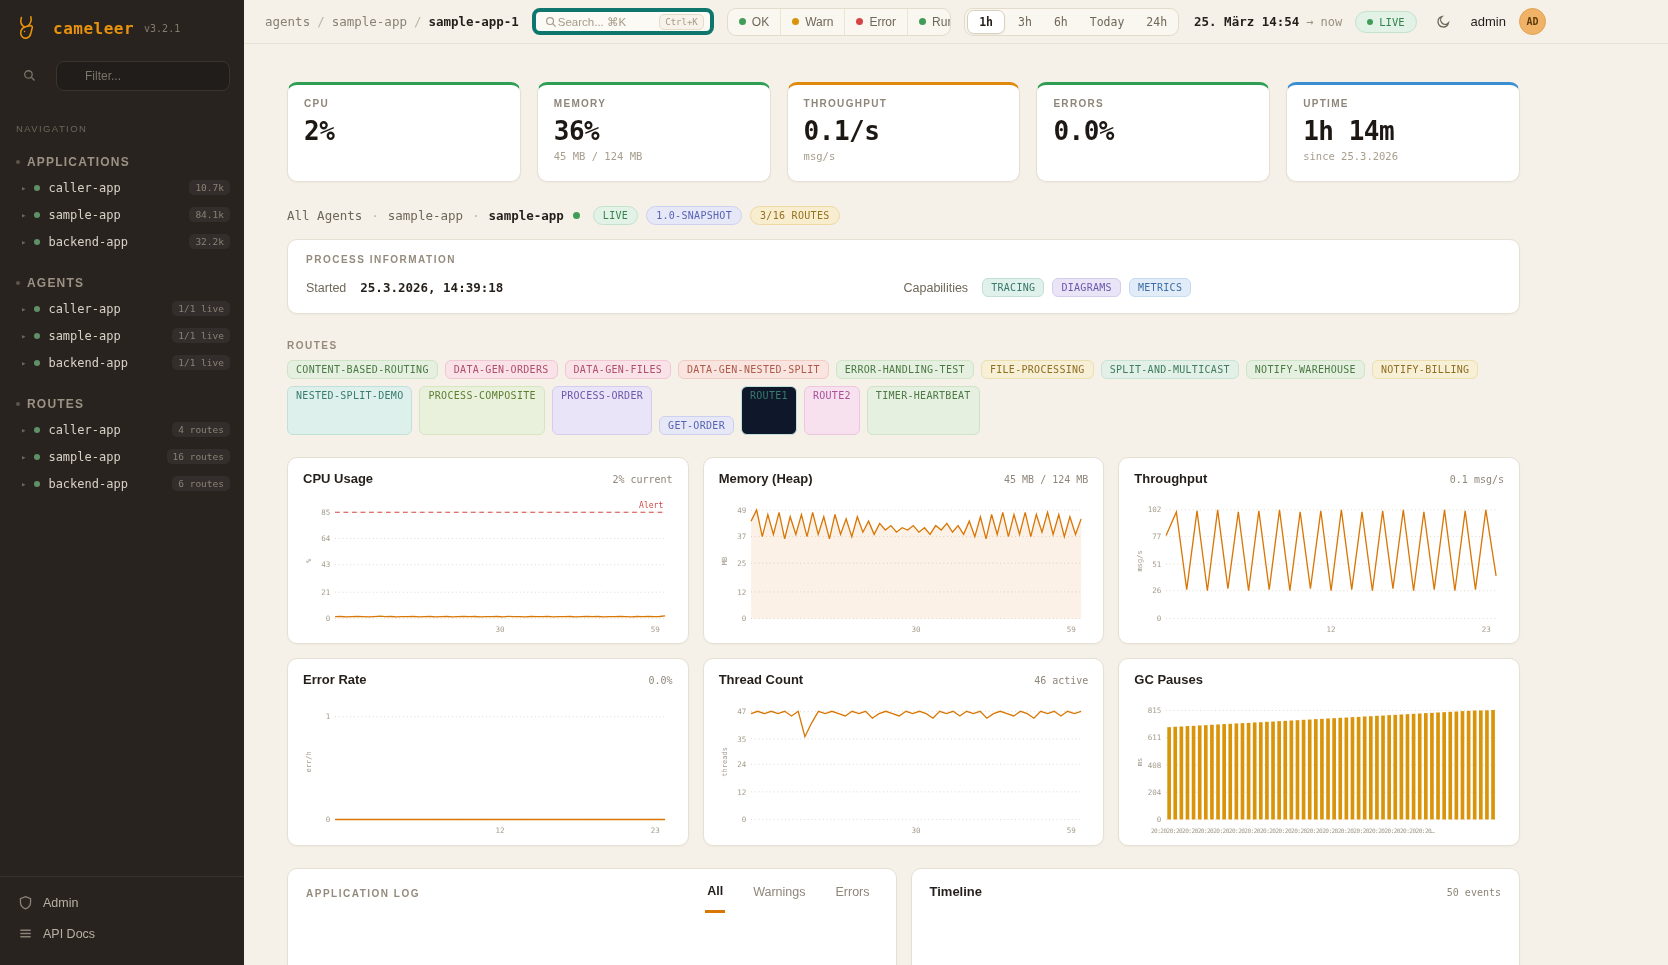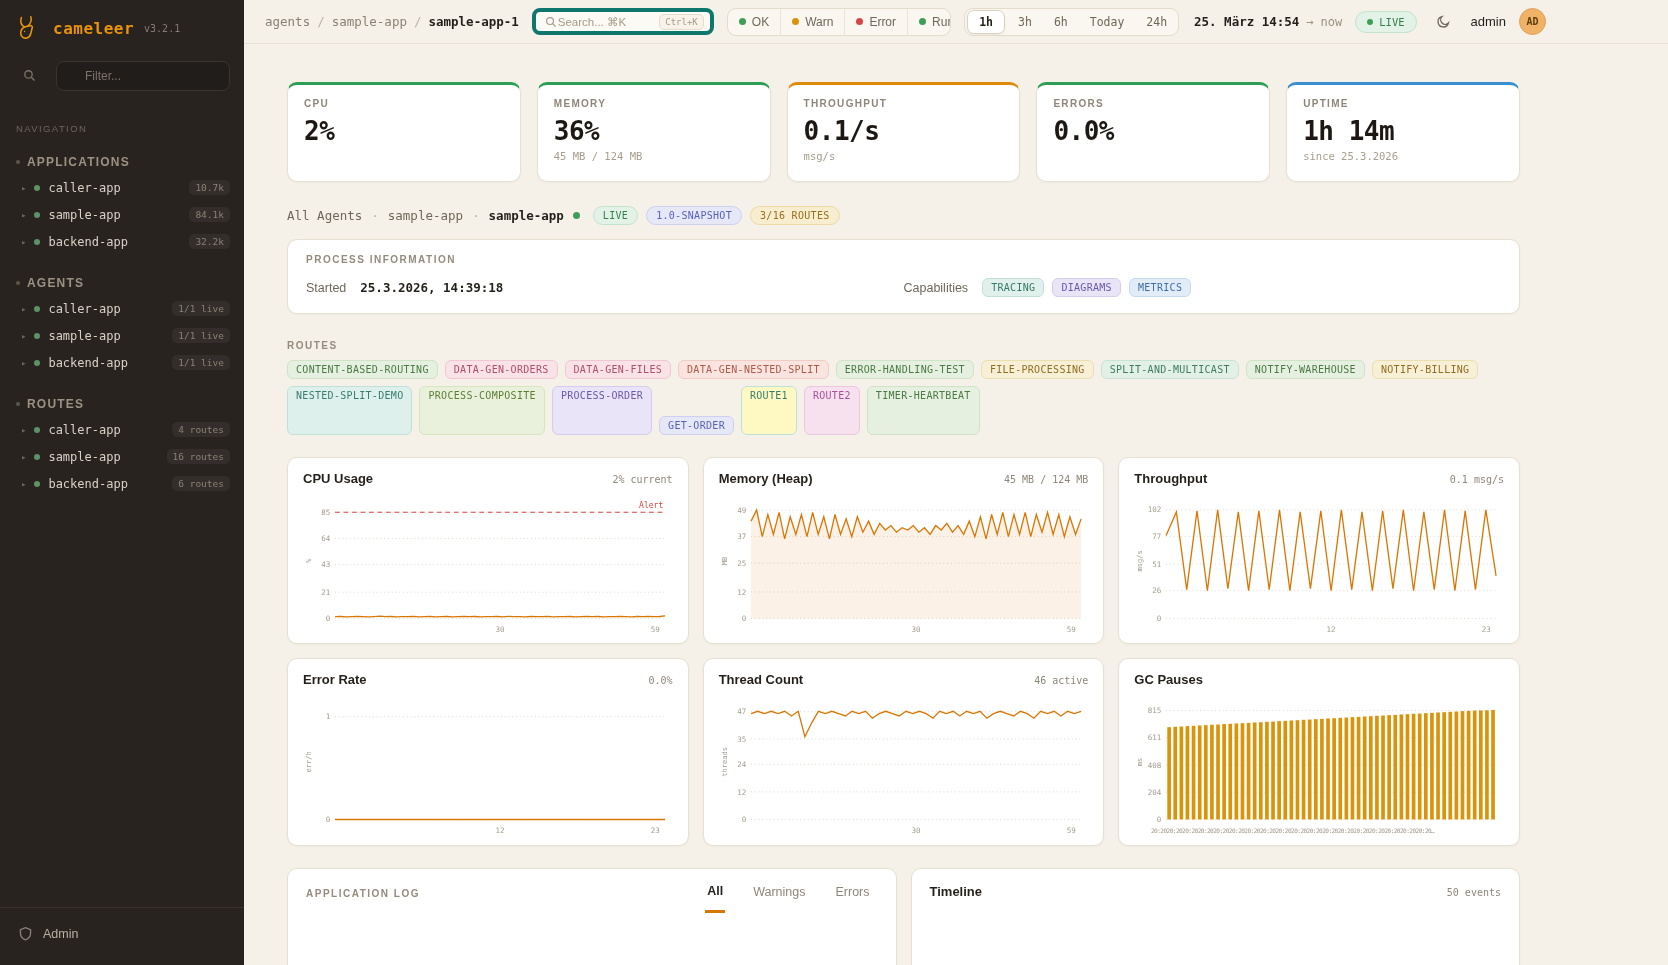--- a/index.html
+++ b/index.html
@@ -205,20 +205,30 @@
 
   <div class="sb-footer" id="sidebar-footer">
       <div class="sb-foot-item">
         <span class="sb-foot-icon">
           <svg width="15" height="15" viewBox="0 0 16 16" fill="none" stroke="currentColor" stroke-width="1.4">
             <path d="M8 1.8 L13.4 3.9 V7.8 C13.4 11.2 11 13.6 8 14.8 C5 13.6 2.6 11.2 2.6 7.8 V3.9 Z"></path>
           </svg>
         </span>
         <span>Admin</span>
       </div>
+      <div class="sb-foot-item">
+        <span class="sb-foot-icon">
+          <svg width="15" height="15" viewBox="0 0 16 16" stroke="currentColor" stroke-width="1.5" stroke-linecap="round">
+            <line x1="3" y1="4.5" x2="13" y2="4.5"></line>
+            <line x1="3" y1="8" x2="13" y2="8"></line>
+            <line x1="3" y1="11.5" x2="13" y2="11.5"></line>
+          </svg>
+        </span>
+        <span>API Docs</span>
+      </div>
     </div>
 </aside>
 
 <div class="main">
 
   <header class="topbar">
     <nav class="breadcrumb" id="breadcrumb">
         <span class="bc-item">agents</span>
         <span class="bc-sep">/</span>
         <span class="bc-item">sample-app</span>
@@ -360,21 +370,21 @@
             <span class="chip" style="background: rgb(249, 228, 224); color: rgb(173, 90, 72); border-color: rgb(239, 204, 196);">DATA-GEN-NESTED-SPLIT</span>
             <span class="chip" style="background: rgb(229, 240, 224); color: rgb(76, 122, 69); border-color: rgb(207, 227, 198);">ERROR-HANDLING-TEST</span>
             <span class="chip" style="background: rgb(247, 239, 214); color: rgb(143, 111, 34); border-color: rgb(234, 223, 174);">FILE-PROCESSING</span>
             <span class="chip" style="background: rgb(226, 240, 232); color: rgb(63, 125, 92); border-color: rgb(200, 226, 211);">SPLIT-AND-MULTICAST</span>
             <span class="chip" style="background: rgb(229, 240, 224); color: rgb(76, 122, 69); border-color: rgb(207, 227, 198);">NOTIFY-WAREHOUSE</span>
             <span class="chip" style="background: rgb(247, 239, 214); color: rgb(143, 111, 34); border-color: rgb(234, 223, 174);">NOTIFY-BILLING</span>
             <span class="chip" style="background: rgb(221, 240, 236); color: rgb(55, 124, 111); border-color: rgb(192, 225, 218);">NESTED-SPLIT-DEMO</span>
             <span class="chip" style="background: rgb(233, 241, 220); color: rgb(92, 126, 51); border-color: rgb(214, 230, 189);">PROCESS-COMPOSITE</span>
             <span class="chip" style="background: rgb(233, 228, 247); color: rgb(106, 88, 171); border-color: rgb(213, 205, 238);">PROCESS-ORDER</span>
             <span class="chip" style="background: rgb(230, 232, 248); color: rgb(88, 98, 180); border-color: rgb(205, 209, 239); margin-top: 30px;">GET-ORDER</span>
-            <span class="chip" style="background: #fef9c3; color: rgb(55, 124, 111); border-color: rgb(192, 225, 218);">ROUTE1</span>
+            <span class="chip" style="background: #0f172a; color: rgb(55, 124, 111); border-color: rgb(192, 225, 218);">ROUTE1</span>
             <span class="chip" style="background: rgb(248, 225, 239); color: rgb(168, 80, 154); border-color: rgb(237, 198, 224);">ROUTE2</span>
             <span class="chip" style="background: rgb(229, 240, 224); color: rgb(76, 122, 69); border-color: rgb(207, 227, 198);">TIMER-HEARTBEAT</span>
           </div>
       </div>
 
       <div class="charts-grid" id="charts-grid">
           <div class="chart-card">
             <div class="chart-head">
               <div class="chart-title">CPU Usage</div>
               <div class="chart-value">2% current</div>

